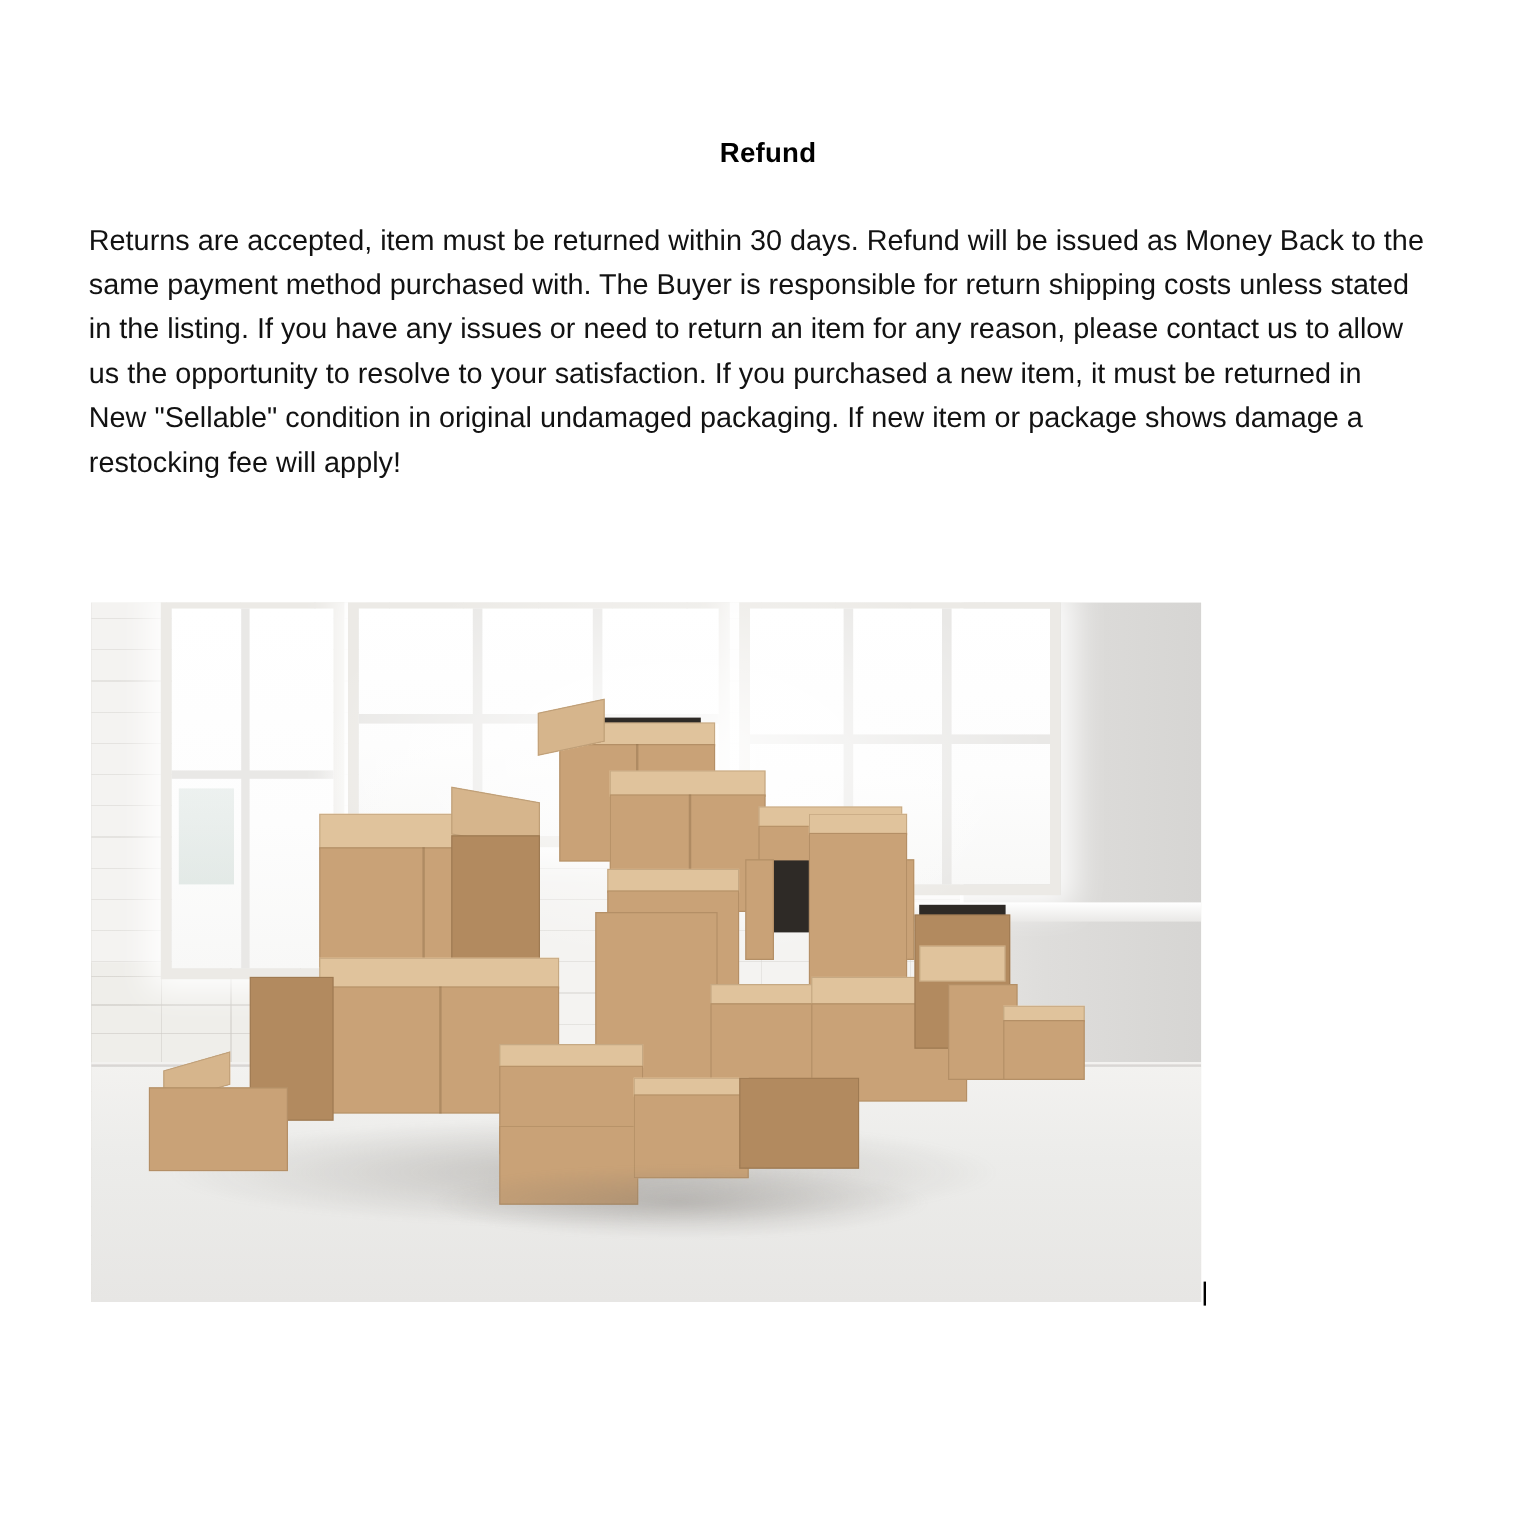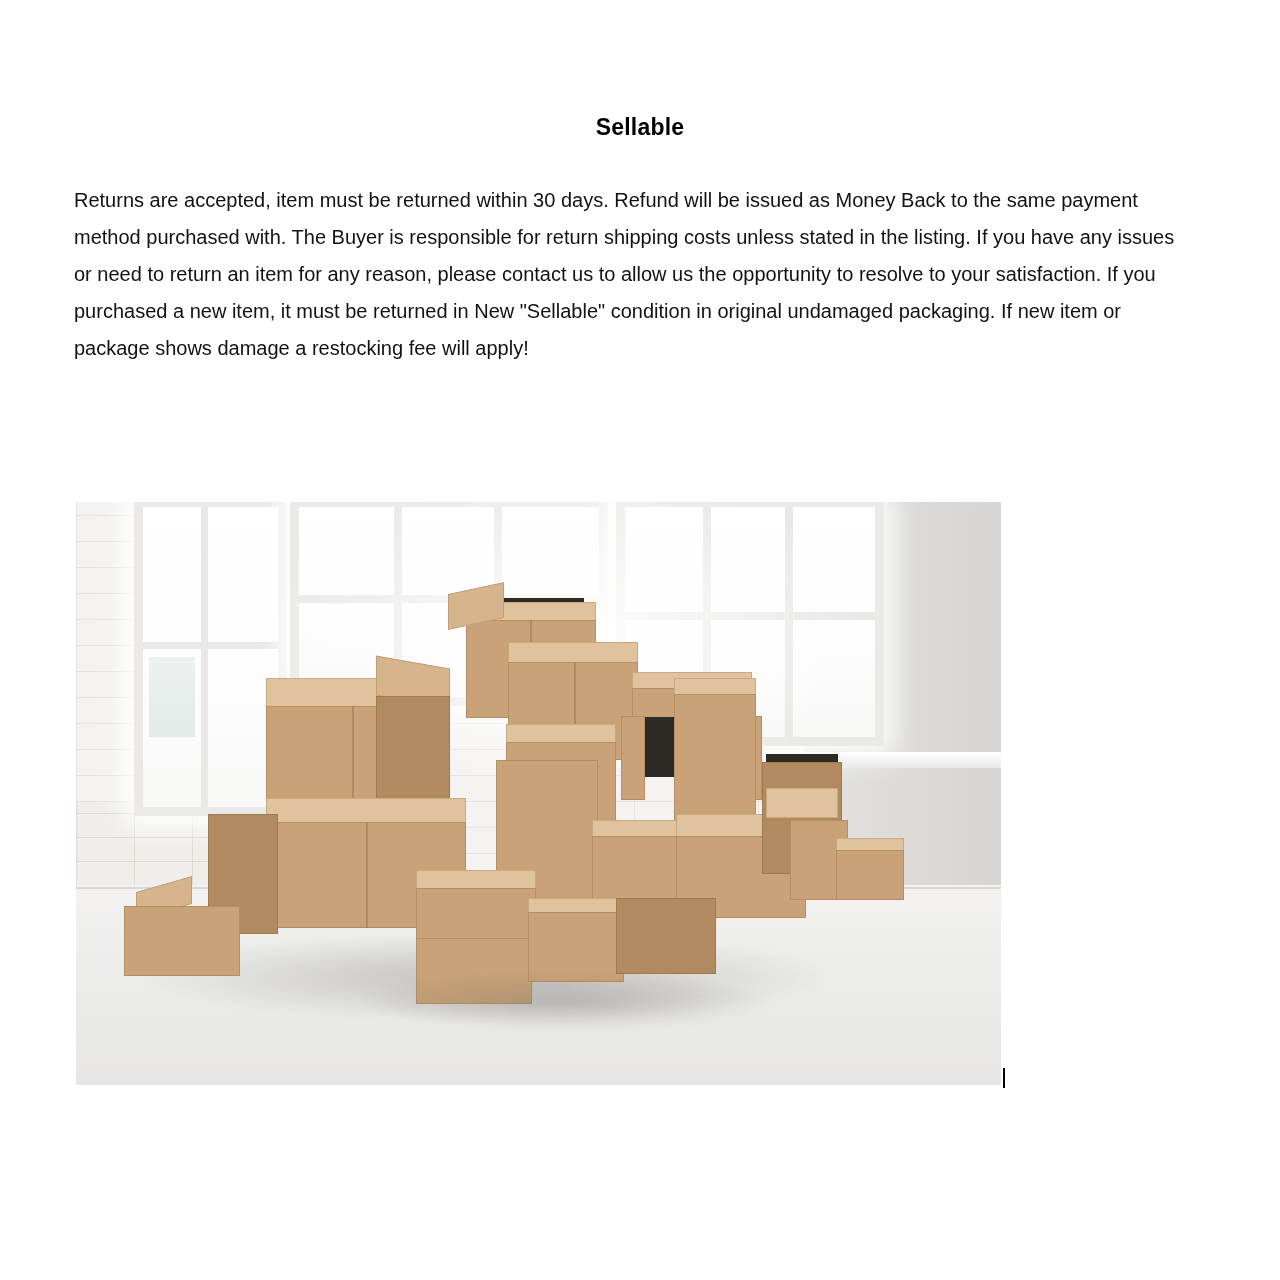--- a/index.html
+++ b/index.html
@@ -29,21 +29,21 @@
     text-align: center;
     font-size: 23px;
     font-weight: bold;
     letter-spacing: 0.2px;
   }
   .body-text {
     position: absolute;
     top: 182px;
     left: 74px;
     width: 1115px;
-    font-size: 20px;
+    font-size: 24px;
     line-height: 37px;
     color: #121212;
     text-rendering: optimizeLegibility;
   }
   .photo-frame {
     position: absolute;
     left: 76px;
     top: 502px;
     width: 925px;
     height: 583px;
@@ -170,21 +170,21 @@
     position: absolute;
     background: radial-gradient(ellipse at center, rgba(120,115,110,0.35) 0%, rgba(120,115,110,0) 70%);
     filter: blur(2px);
   }
 </style>
 </head>
 <body>
 
 <div class="page">
 
-  <div class="doc-title">Sellable</div>
+  <div class="doc-title">Refund</div>
 
   <div class="body-text">Returns are accepted, item must be returned within 30 days. Refund will be issued as Money Back to the same payment method purchased with. The Buyer is responsible for return shipping costs unless stated in the listing. If you have any issues or need to return an item for any reason, please contact us to allow us the opportunity to resolve to your satisfaction. If you purchased a new item, it must be returned in New "Sellable" condition in original undamaged packaging. If new item or package shows damage a restocking fee will apply!</div>
 
   <div class="photo-frame">
     <div class="scene">
 
       <div class="wall-left"></div>
       <div class="wall-left-lower"></div>
       <div class="wall-right"></div>
       <div class="wall-right-edge"></div>

